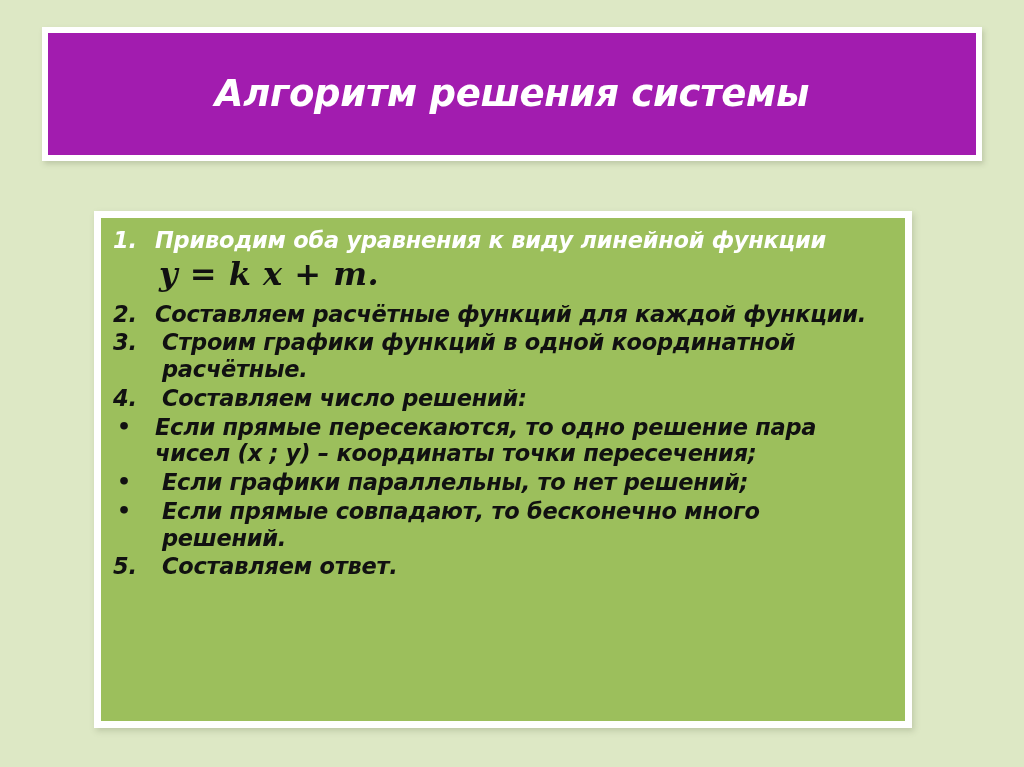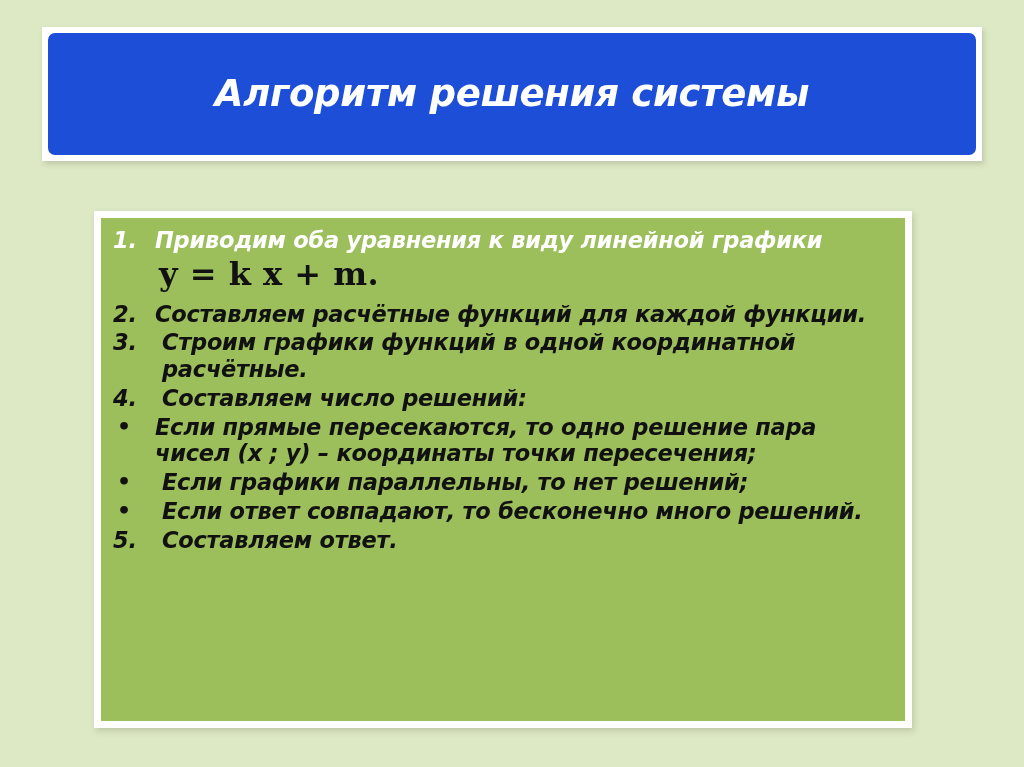--- a/index.html
+++ b/index.html
@@ -32,27 +32,26 @@
     background: #ffffff;
     box-shadow: 2px 3px 5px rgba(120, 130, 100, 0.30);
     box-sizing: border-box;
   }
   .title-box {
     position: absolute;
     left: 6px;
     top: 6px;
     right: 6px;
     bottom: 6px;
-    background: #1d4ed8;
+    background: #a21caf;
     display: flex;
     align-items: center;
     justify-content: center;
     text-align: center;
     box-sizing: border-box;
-    border-radius: 7px;
   }
   .title-text {
     color: #ffffff;
     font-family: "DejaVu Sans", "Liberation Sans", sans-serif;
     font-style: italic;
     font-weight: bold;
     font-size: 37px;
     line-height: 1.30;
     letter-spacing: -0.3px;
     padding: 0 18px;
@@ -110,20 +109,21 @@
     padding-left: 8px;
   }
   .item-text {
     flex: 1 1 auto;
     padding-right: 4px;
   }
   .item-text.indent-sm { padding-left: 7px; }
 
   .formula {
     font-family: "DejaVu Serif", "Liberation Serif", serif;
+    font-style: italic;
     font-weight: bold;
     font-size: 32px;
     line-height: 1.18;
     color: #111111;
     padding-left: 50px;
     margin: 2px 0 7px 0;
     letter-spacing: 0.5px;
   }
 </style>
 </head>
@@ -137,21 +137,21 @@
         <div>Алгоритм решения системы</div>
       </div>
     </div>
   </div>
 
   <div class="body-frame">
     <div class="body-box">
 
       <div class="item white-text">
         <span class="marker">1.</span>
-        <span class="item-text">Приводим оба уравнения к виду линейной графики</span>
+        <span class="item-text">Приводим оба уравнения к виду линейной функции</span>
       </div>
 
       <div class="formula">y = k x + m.</div>
 
       <div class="item">
         <span class="marker">2.</span>
         <span class="item-text">Составляем расчётные функций для каждой функции.</span>
       </div>
 
       <div class="item">
@@ -169,21 +169,21 @@
         <span class="item-text">Если прямые пересекаются, то одно решение пара чисел (х ; у) – координаты точки пересечения;</span>
       </div>
 
       <div class="item">
         <span class="marker bullet">•</span>
         <span class="item-text indent-sm">Если графики параллельны, то нет решений;</span>
       </div>
 
       <div class="item">
         <span class="marker bullet">•</span>
-        <span class="item-text indent-sm">Если ответ совпадают, то бесконечно много решений.</span>
+        <span class="item-text indent-sm">Если прямые совпадают, то бесконечно много решений.</span>
       </div>
 
       <div class="item">
         <span class="marker">5.</span>
         <span class="item-text indent-sm">Составляем ответ.</span>
       </div>
 
     </div>
   </div>
 

